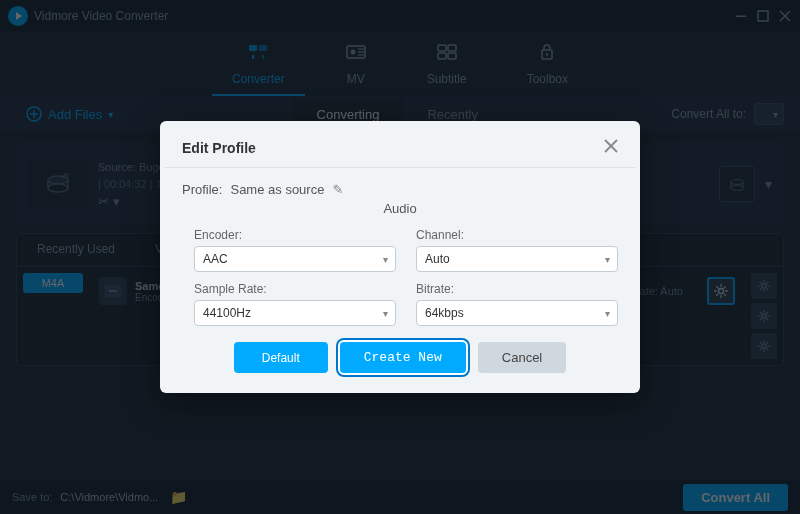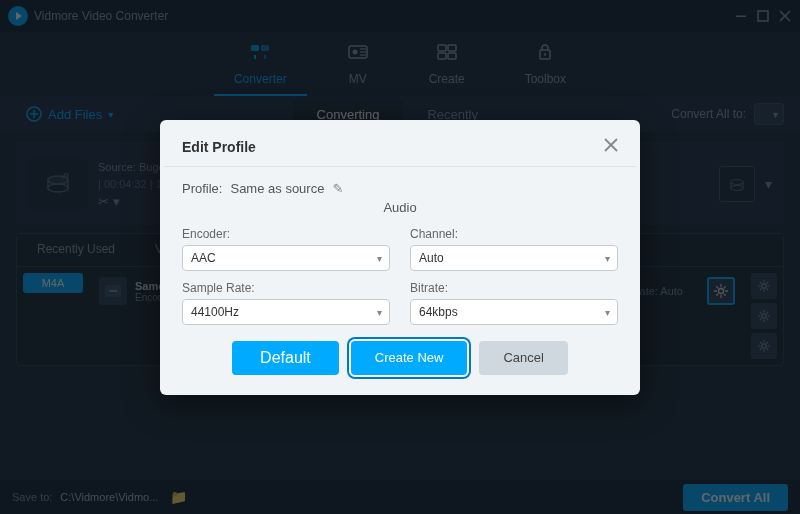--- a/index.html
+++ b/index.html
@@ -69,29 +69,29 @@
     
     .modal-overlay { position: absolute; top: 0; left: 0; right: 0; bottom: 0; background: rgba(10, 18, 25, 0.65); z-index: 100; display: flex; align-items: center; justify-content: center; }
     .modal { background: #f0f4f7; border-radius: 6px; width: 480px; padding: 4px; box-shadow: 0 8px 32px rgba(0,0,0,0.5); color: #333; }
     .modal-header { display: flex; align-items: center; justify-content: space-between; padding: 14px 18px 10px 18px; border-bottom: 1px solid #dde2e7; }
     .modal-title { font-size: 14px; font-weight: 600; color: #333; }
     .modal-close { background: none; border: none; cursor: pointer; color: #888; font-size: 16px; }
     .modal-body { padding: 14px 18px 16px 18px; }
     .modal-profile-row { display: flex; align-items: flex-end; gap: 8px; margin-bottom: 4px; font-size: 13px; color: #555; }
     .modal-profile-edit { color: #888; cursor: pointer; font-size: 13px; }
     .modal-section-label { text-align: center; font-size: 13px; color: #555; margin-bottom: 12px; font-weight: 500; }
-    .modal-form { display: grid; grid-template-columns: 1fr 1fr; gap: 10px 20px; }
+    .modal-form { display: grid; grid-template-columns: 1fr 1fr; gap: 10px 20px; margin-left: 12px; }
     .form-row { display: flex; flex-direction: column; gap: 4px; }
     .form-label { font-size: 12px; color: #666; }
     .form-select { background: white; border: 1px solid #c5cdd4; border-radius: 4px; padding: 5px 24px 5px 8px; font-size: 12px; color: #333; appearance: none; cursor: pointer; width: 100%; position: relative; }
     .select-wrapper { position: relative; display: inline-block; width: 100%; }
     .select-arrow { position: absolute; right: 8px; top: 50%; transform: translateY(-50%); color: #888; font-size: 10px; pointer-events: none; }
     .modal-footer { display: flex; justify-content: center; gap: 12px; padding: 0 18px 16px 18px; }
-    .btn-default { background: #00aaff; color: white; border: none; border-radius: 4px; padding: 8px 28px; font-size: 16px; cursor: pointer; }
-    .btn-create-new { background: #00aaff; color: white; border: none; border-radius: 4px; padding: 8px 24px; font-size: 13px; cursor: pointer; outline: 2px solid #fff; box-shadow: 0 0 0 2px #00aaff, 0 0 0 4px #0077cc; }
+    .btn-default { background: #00aaff; color: white; border: none; border-radius: 4px; padding: 8px 28px; font-size: 12px; cursor: pointer; }
+    .btn-create-new { background: #00aaff; color: white; border: none; border-radius: 4px; padding: 8px 24px; font-size: 13px; cursor: pointer; outline: 2px solid #fff; box-shadow: 0 0 0 2px #00aaff, 0 0 0 4px #0077cc; font-family: Liberation Mono, monospace; }
     .btn-cancel { background: #d0d8df; color: #444; border: none; border-radius: 4px; padding: 8px 24px; font-size: 13px; cursor: pointer; }
   </style>
 </head>
 <body>
 
 <div class="titlebar">
   <div class="titlebar-logo">
     <svg width="16" height="16" viewBox="0 0 16 16">
         <circle cx="8" cy="8" r="7" fill="#00aaff"></circle>
         <polygon points="6,4 12,8 6,12" fill="white"></polygon>
@@ -144,21 +144,21 @@
   </div>
   <div class="nav-tab">
     <span class="nav-tab-icon">
       <svg width="22" height="22" viewBox="0 0 22 22">
           <rect x="2" y="4" width="8" height="6" rx="1" fill="none" stroke="#8a9baa" stroke-width="1.5"></rect>
           <rect x="12" y="4" width="8" height="6" rx="1" fill="none" stroke="#8a9baa" stroke-width="1.5"></rect>
           <rect x="2" y="12" width="8" height="6" rx="1" fill="none" stroke="#8a9baa" stroke-width="1.5"></rect>
           <rect x="12" y="12" width="8" height="6" rx="1" fill="none" stroke="#8a9baa" stroke-width="1.5"></rect>
         </svg>
     </span>
-    <span>Create</span>
+    <span>Subtitle</span>
   </div>
   <div class="nav-tab">
     <span class="nav-tab-icon">
       <svg width="22" height="22" viewBox="0 0 22 22">
           <rect x="6" y="9" width="10" height="9" rx="1" fill="none" stroke="#8a9baa" stroke-width="1.5"></rect>
           <path d="M8 9V7a3 3 0 016 0v2" fill="none" stroke="#8a9baa" stroke-width="1.5"></path>
           <line x1="11" y1="12" x2="11" y2="15" stroke="#8a9baa" stroke-width="1.5"></line>
         </svg>
     </span>
     <span>Toolbox</span>

